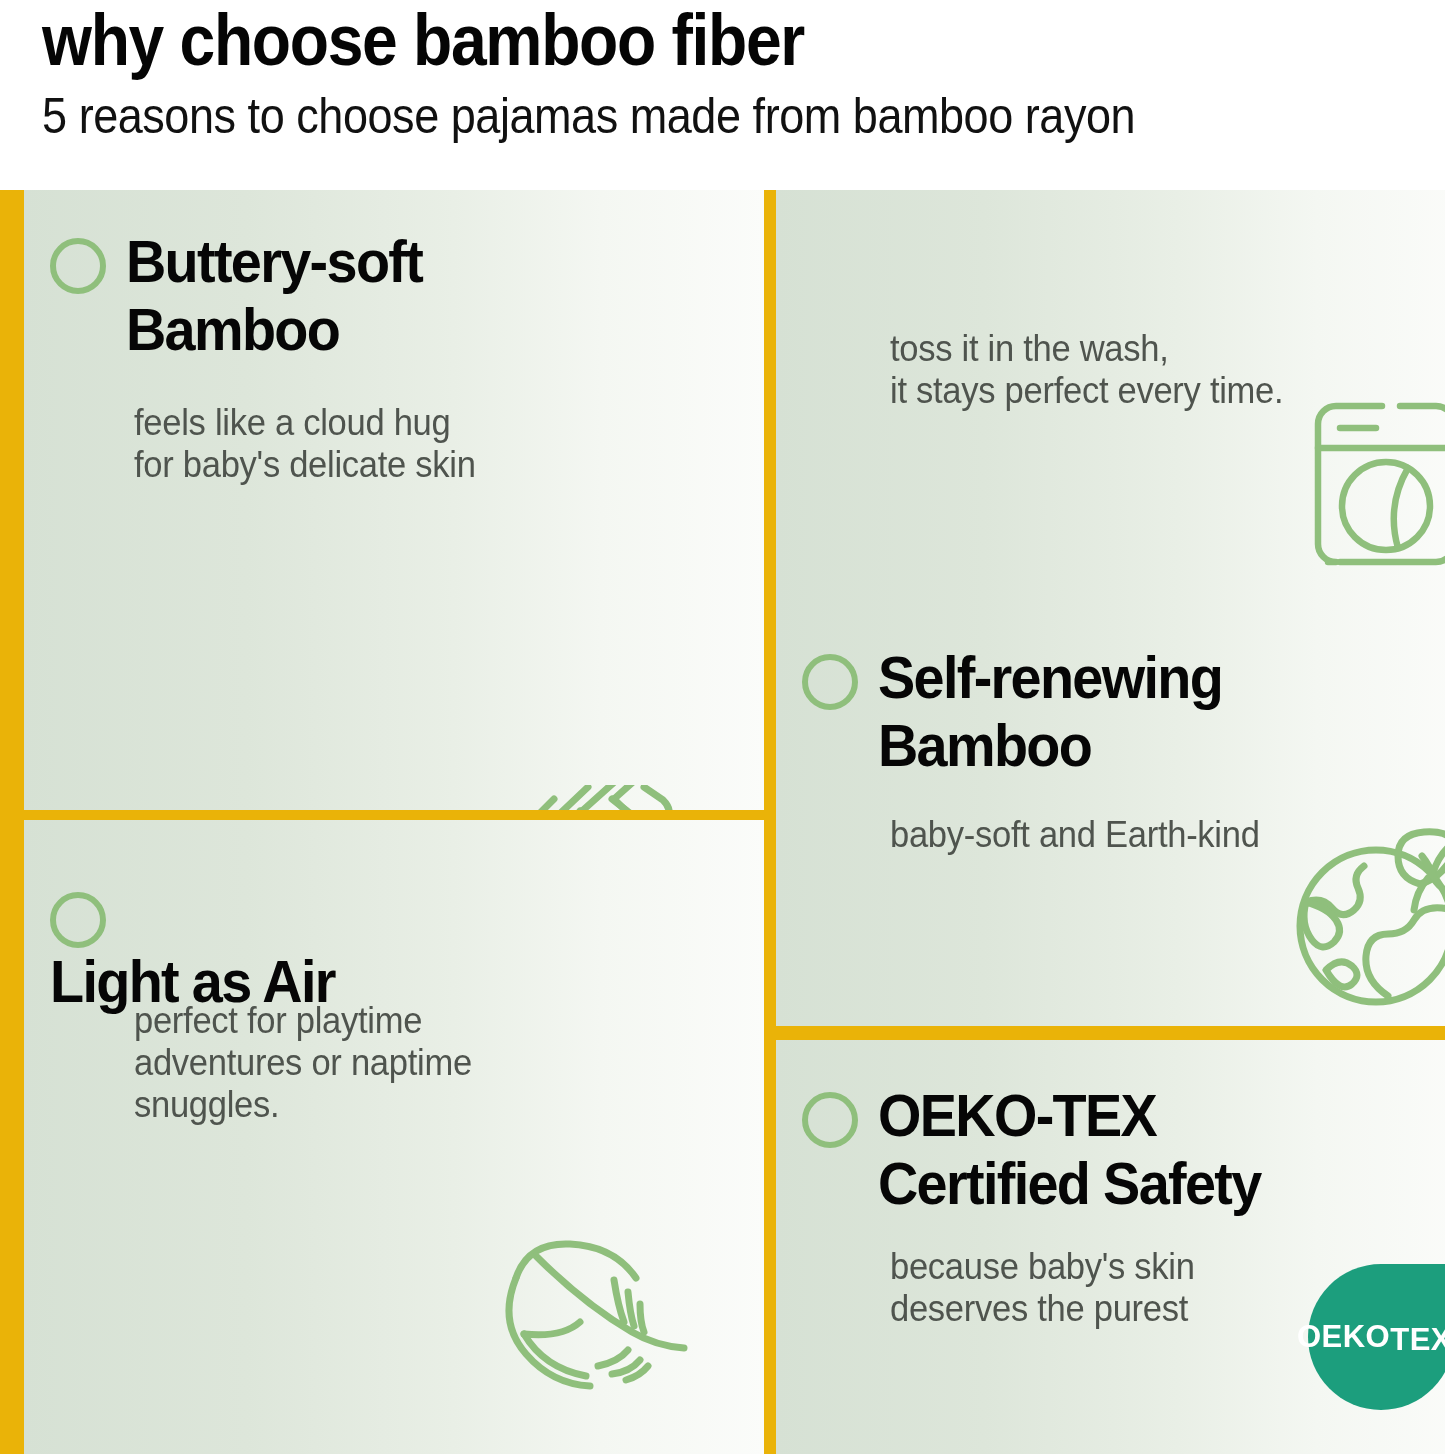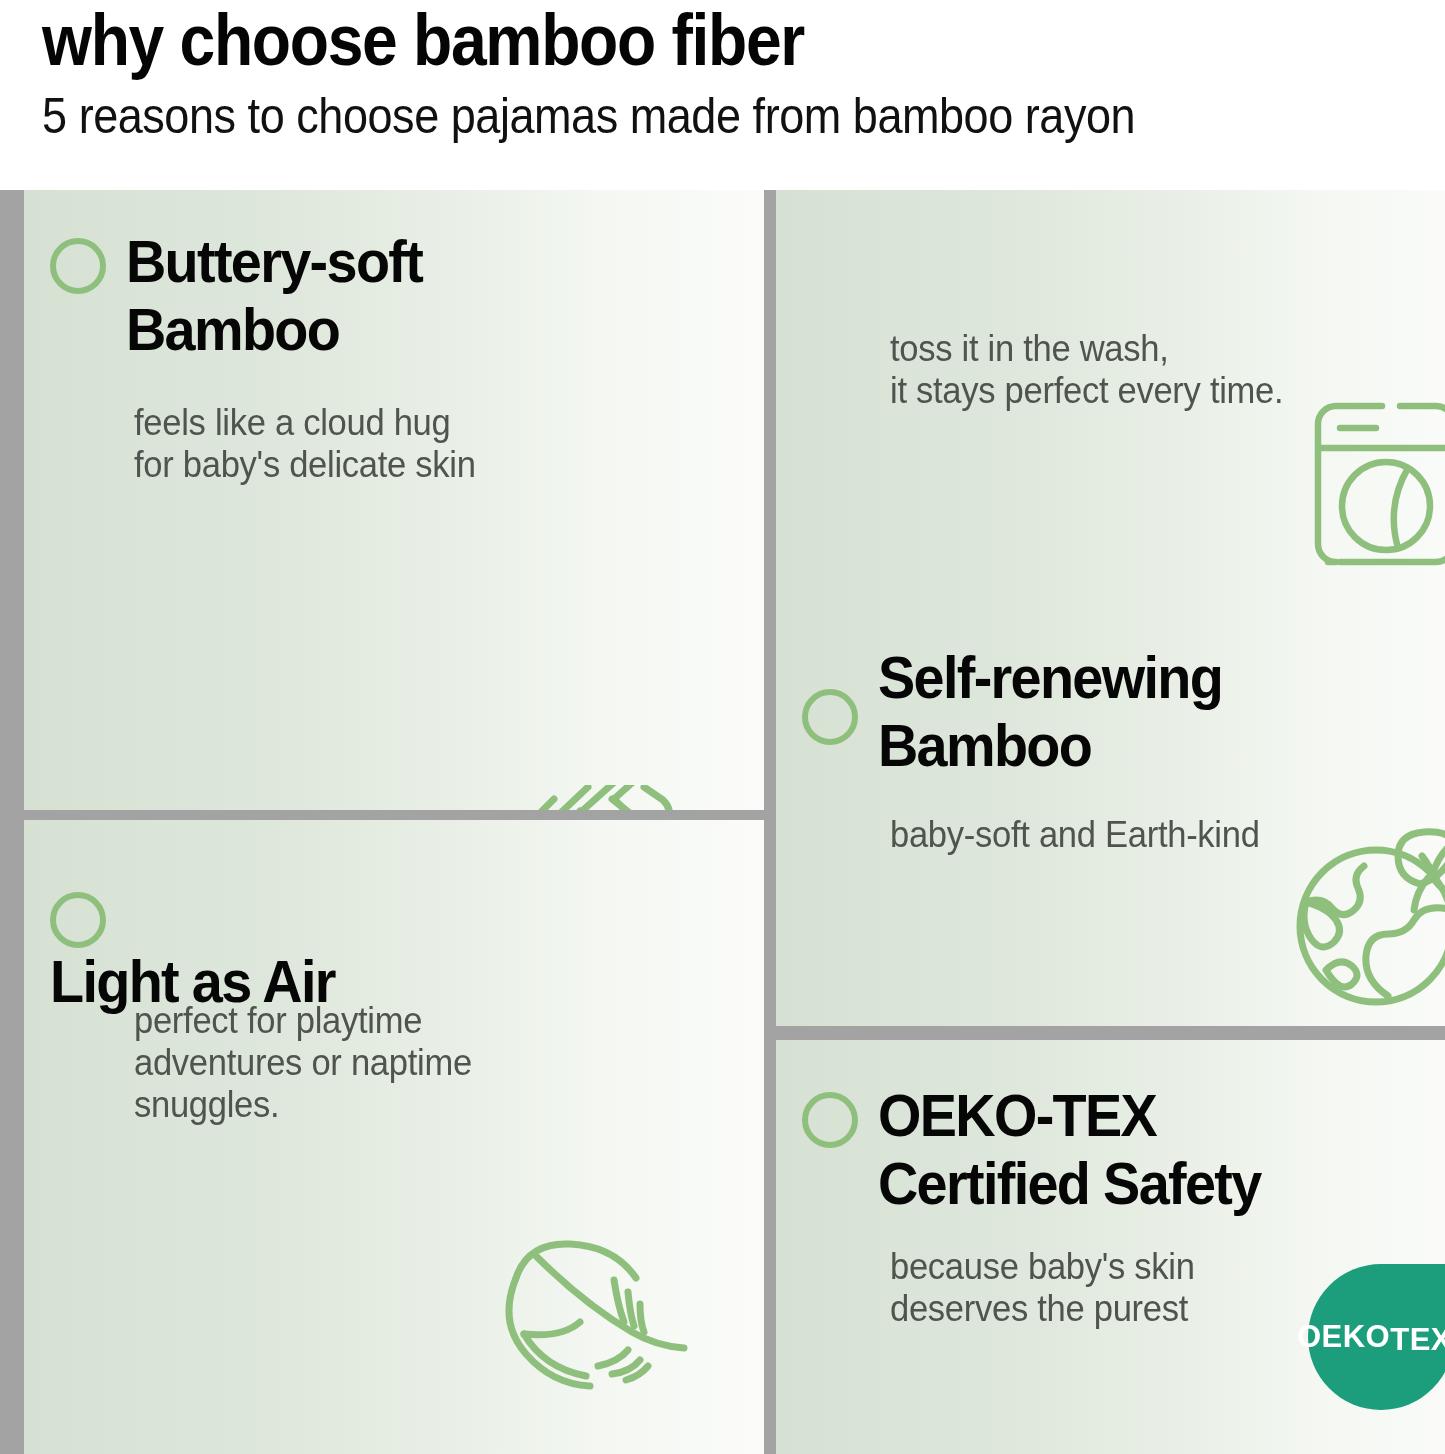--- a/index.html
+++ b/index.html
@@ -2,21 +2,21 @@
 <html><head>
 <meta charset="utf-8">
 <style>
   * { margin:0; padding:0; box-sizing:border-box; }
   html, body {
     width:1445px; height:1454px;
     background:#ffffff;
     font-family:"Liberation Sans", sans-serif;
     overflow:hidden;
   }
-  .page { position:relative; width:1445px; height:1454px; background:#a3a3a3; }
+  .page { position:relative; width:1445px; height:1454px; background:#eab308; }
 
   
   .header { position:absolute; left:0; top:0; width:1445px; height:190px; background:#fff; }
   .header h1 {
     position:absolute; left:42px; top:2px;
     font-size:73px; line-height:76px; font-weight:700;
     letter-spacing:-1.5px; color:#050505;
     transform:scaleX(0.88); transform-origin:left center;
     white-space:nowrap;
   }
@@ -63,21 +63,21 @@
   #card-self      { left:752px; top:614px;  width:693px; height:412px; }
   #card-light     { left:0;    top:820px;  width:740px; height:634px; }
   #card-oeko      { left:752px; top:1040px; width:693px; height:463px; }
 
   #card-buttery .card-head { position:absolute; left:26px; top:38px; }
   #card-buttery .desc      { position:absolute; left:110px; top:212px; }
   #card-buttery .icon-wrap { left:468px; top:595px; }
   #card-mom .desc      { position:absolute; left:114px; top:138px; }
   #card-mom .icon-wrap { left:536px; top:210px; }
 
-  #card-self .inner-head { position:absolute; left:26px; top:30px;align-items:center; }
+  #card-self .inner-head { position:absolute; left:26px; top:30px; }
   #card-self .desc       { position:absolute; left:114px; top:200px; }
   #card-self .icon-wrap  { left:516px; top:196px; }
 
   #card-light .inner-head { position:absolute; left:26px; top:62px;flex-direction:column; }
   #card-light .desc       { position:absolute; left:110px; top:180px; }
   #card-light .icon-wrap  { left:470px; top:402px; }
 
   #card-oeko .inner-head { position:absolute; left:26px; top:42px; }
   #card-oeko .desc       { position:absolute; left:114px; top:206px; }
 

